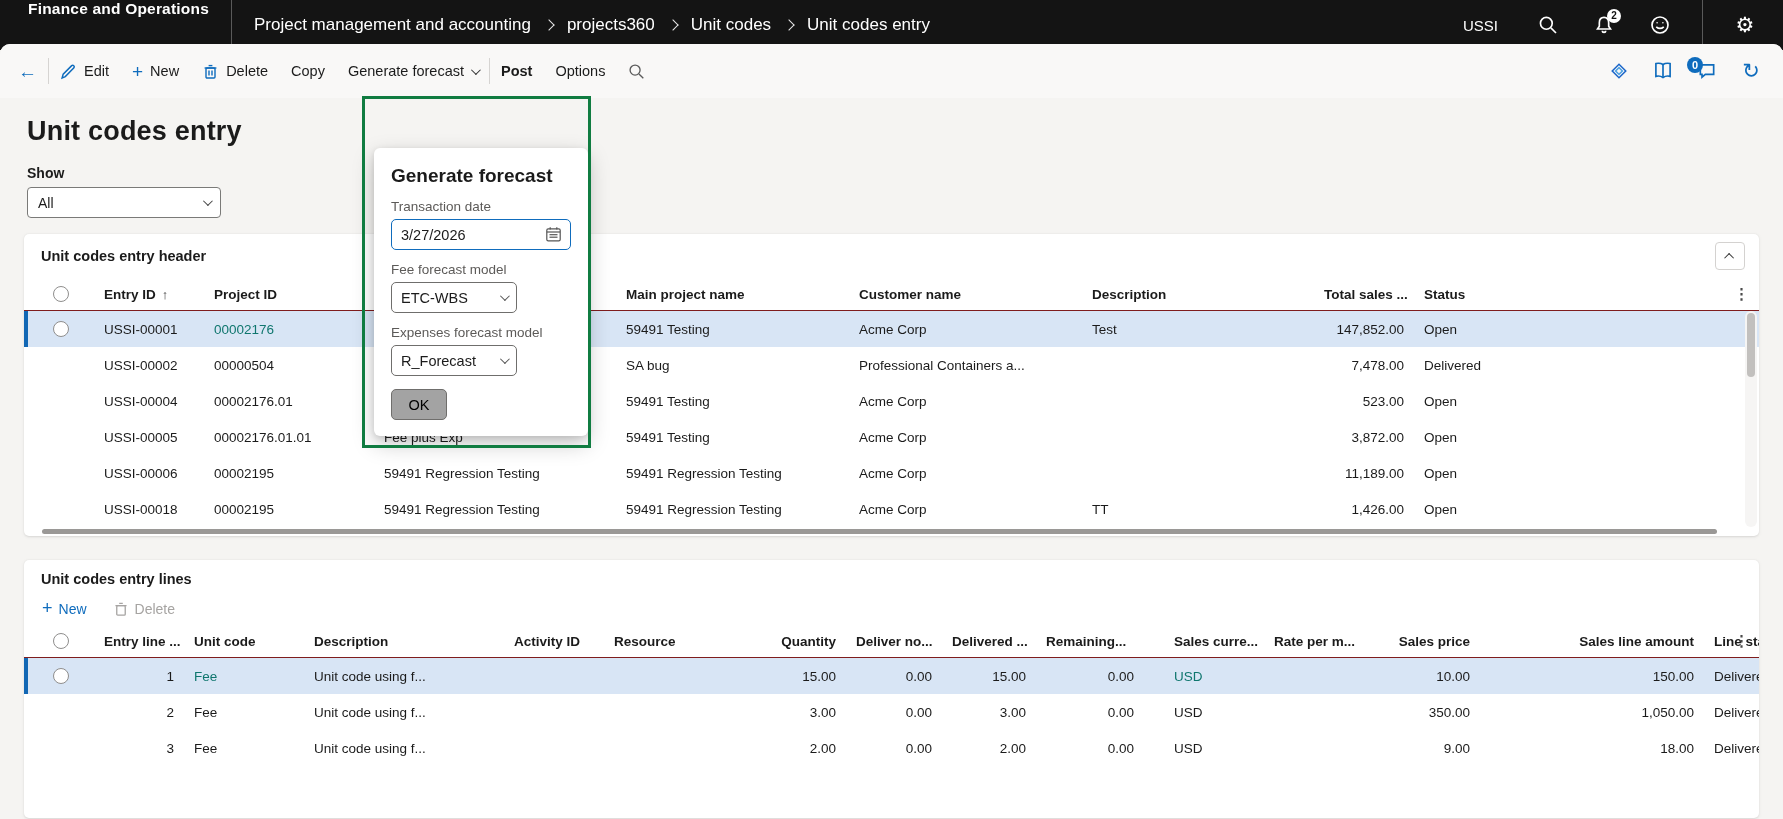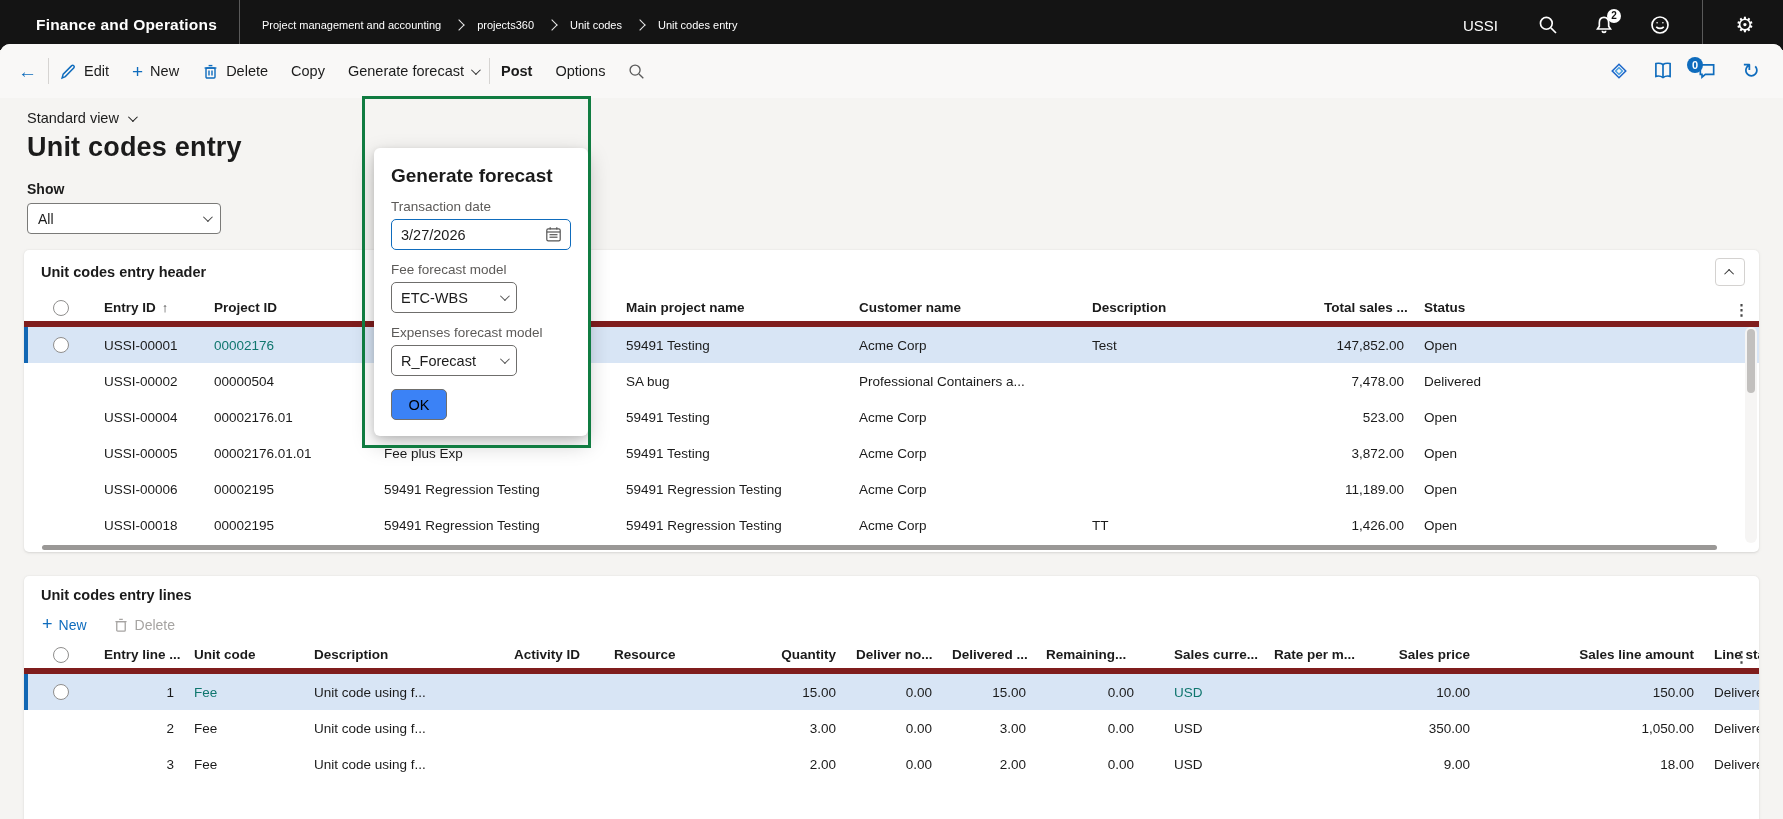--- a/index.html
+++ b/index.html
@@ -6,25 +6,25 @@
   html,body { width:1783px; height:819px; overflow:hidden; }
   body {
     font-family: "Liberation Sans", sans-serif;
     background:#f2f1ef;
     color:#1b1b1b;
     position:relative;
   }
   
   .topbar {
     height:50px; background:#141414; color:#fff;
-    display:flex; align-items:center; padding:0 18px 0 36px;
+    display:flex; padding:0 18px 0 28px;
   }
   .app-name { font-size:15.5px; font-weight:700; letter-spacing:.2px; white-space:nowrap; }
   .tb-div { width:1px; height:50px; background:#5a5a5a; margin:0 22px; }
-  .crumbs { display:flex; align-items:center; gap:14px; font-size:11px; }
+  .crumbs { display:flex; align-items:center; gap:14px; font-size:17px; }
   .crumb { white-space:nowrap; cursor:pointer; }
   .chev { width:7px; height:7px; border-right:1.6px solid currentColor; border-bottom:1.6px solid currentColor; display:inline-block; }
   .chev.right { transform:rotate(-45deg); }
   .chev.down  { transform:rotate(45deg) translateY(-2px); }
   .chev.up    { transform:rotate(225deg) translateY(-2px); }
   .crumb-sep { color:#e8e8e8; width:8px; height:8px; border-width:1.8px; }
   .topbar-right { margin-left:auto; display:flex; align-items:center; gap:16px; }
   .company { font-size:15px; margin-right:14px; }
   .tb-btn { width:40px; height:40px; display:flex; align-items:center; justify-content:center; position:relative; cursor:pointer; }
   .tb-btn svg { stroke:#fff; fill:none; stroke-width:1.5; }
@@ -63,21 +63,21 @@
   
   .panel { background:#fff; margin:0 24px; border-radius:5px; box-shadow:0 .6px 1.8px rgba(0,0,0,.08), 0 1px 4px rgba(0,0,0,.06); position:relative; }
   .panel-1 { margin-top:16px; }
   .panel-2 { margin-top:24px; height:258px; overflow:hidden; }
   .panel-title-row { height:44px; display:flex; align-items:center; padding:0 14px 0 17px; }
   .panel-title { font-size:14.5px; font-weight:700; }
   .collapse-btn { margin-left:auto; width:30px; height:28px; border:1px solid #d4d2d0; border-radius:4px; display:flex; align-items:center; justify-content:center; cursor:pointer; background:#fff; }
   .collapse-btn .chev { border-color:#333; }
   
   .g-row { display:flex; align-items:center; height:36px; font-size:13.5px; position:relative; }
-  .g-head { height:33px; border-bottom:6px solid #7f1d1d; font-weight:700; }
+  .g-head { height:33px; border-bottom:1px solid #7f1d1d; font-weight:700; }
   .g-row .c { padding:0 10px; white-space:nowrap; overflow:hidden; flex:none; }
   .num { text-align:right; }
   .stripe { width:4px; height:100%; flex:none; }
   .sel { background:#d8e5f5; }
   .sel .stripe { background:#1267b4; }
   .radio-c { width:66px; flex:none; display:flex; align-items:center; justify-content:center; }
   .radio { width:16px; height:16px; border:1.3px solid #8f8e8d; border-radius:50%; background:#fff; cursor:pointer; }
   .link { color:#0f766e; cursor:pointer; }
   .sort-ic { font-size:13px; margin-left:6px; color:#333; }
   .ovf { position:absolute; right:10px; top:7px; font-size:15px; color:#4a4a4a; cursor:pointer; }
@@ -106,21 +106,21 @@
     background:#fff; border-radius:6px; box-shadow:0 8px 22px rgba(0,0,0,.22), 0 2px 6px rgba(0,0,0,.12);
     padding:15px 17px 16px 17px;
   }
   .fly-title { font-size:19px; font-weight:700; margin:2px 0 12px 0; }
   .fly-label { font-size:13.5px; color:#5c5a58; margin:12px 0 5px 0; }
   .fly-label:first-of-type { margin-top:0; }
   .date-input { height:31px; border:1.6px solid #0f6cbd; border-radius:5px; display:flex; align-items:center; justify-content:space-between; padding:0 8px 0 9px; font-size:14.5px; background:#fff; }
   .date-input svg { stroke:#555; fill:none; stroke-width:1.2; }
   .fly-dd { width:126px; height:31px; border:1px solid #6f6e6c; border-radius:5px; display:flex; align-items:center; justify-content:space-between; padding:0 9px; font-size:14.5px; background:#fff; cursor:pointer; }
   .fly-dd .chev { border-color:#555; }
-  .ok-btn { margin-top:13px; width:56px; height:31px; border:1px solid #6f6e6c; border-radius:5px; background:#3b82f6; font-size:14.5px; font-family:inherit; cursor:pointer; display:flex; align-items:center; justify-content:center; }
+  .ok-btn { margin-top:13px; width:56px; height:31px; border:1px solid #6f6e6c; border-radius:5px; background:#a3a3a3; font-size:14.5px; font-family:inherit; cursor:pointer; display:flex; align-items:center; justify-content:center; }
   
   .green-box { position:absolute; left:362px; top:52px; width:229px; height:352px; border:3px solid #107c41; z-index:60; pointer-events:none; }
 </style>
 </head>
 <body>
 
 <div class="topbar">
   <div class="app-name">Finance and Operations</div>
   <div class="tb-div"></div>
   <div class="crumbs">
@@ -235,24 +235,20 @@
             <path d="M3 3.5 h12 v8.5 h-7.5 l-3 2.6 v-2.6 h-1.5 Z"></path>
           </svg>
       </span>
       <span class="tr-btn">
         <span class="refresh-glyph">↻</span>
       </span>
     </span>
   </div>
 
   <div class="page-head">
-    <div class="view-sel">
-      <span>Standard view</span>
-      <span class="chev down"></span>
-    </div>
     <div class="page-title">Unit codes entry</div>
     <div class="show-label">Show</div>
     <div class="show-dd">
       <span>All</span>
       <span class="chev down"></span>
     </div>
   </div>
 
   <div class="panel panel-1">
     <div class="panel-title-row">

